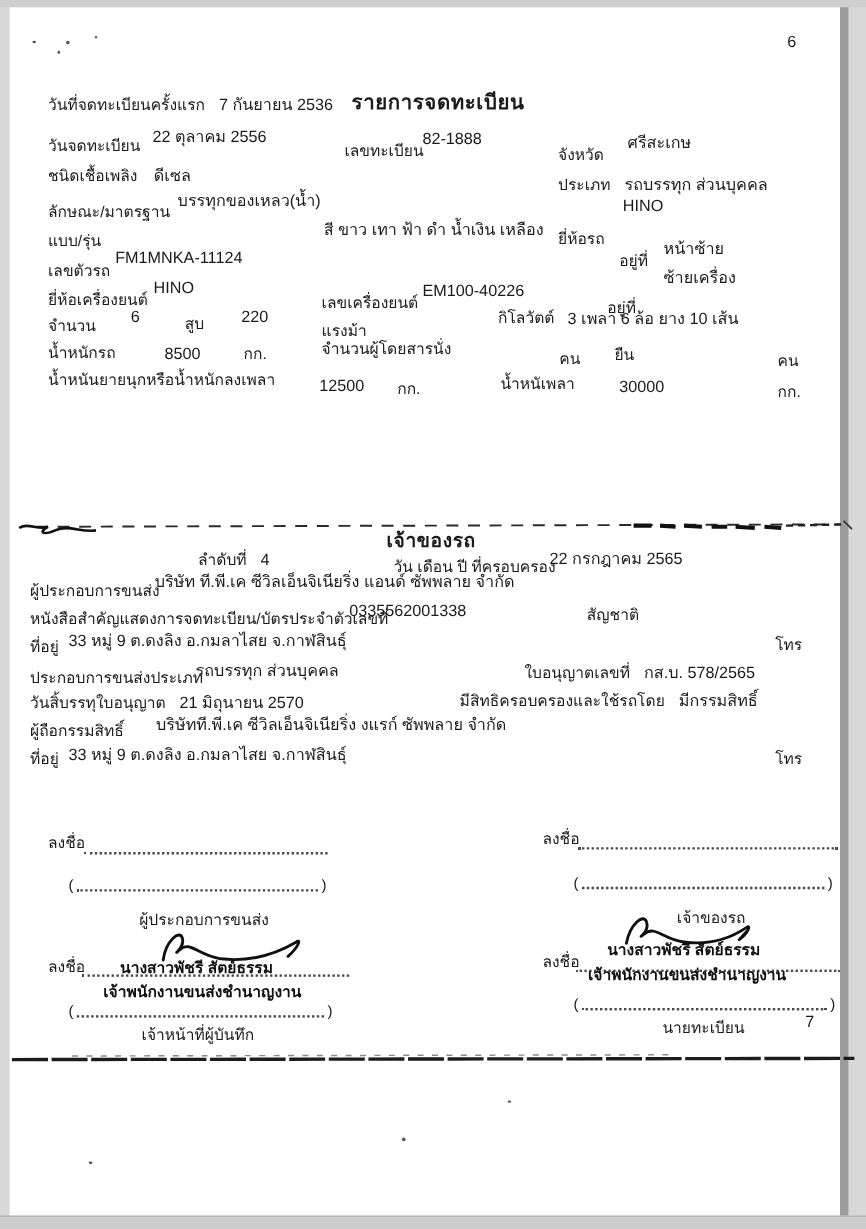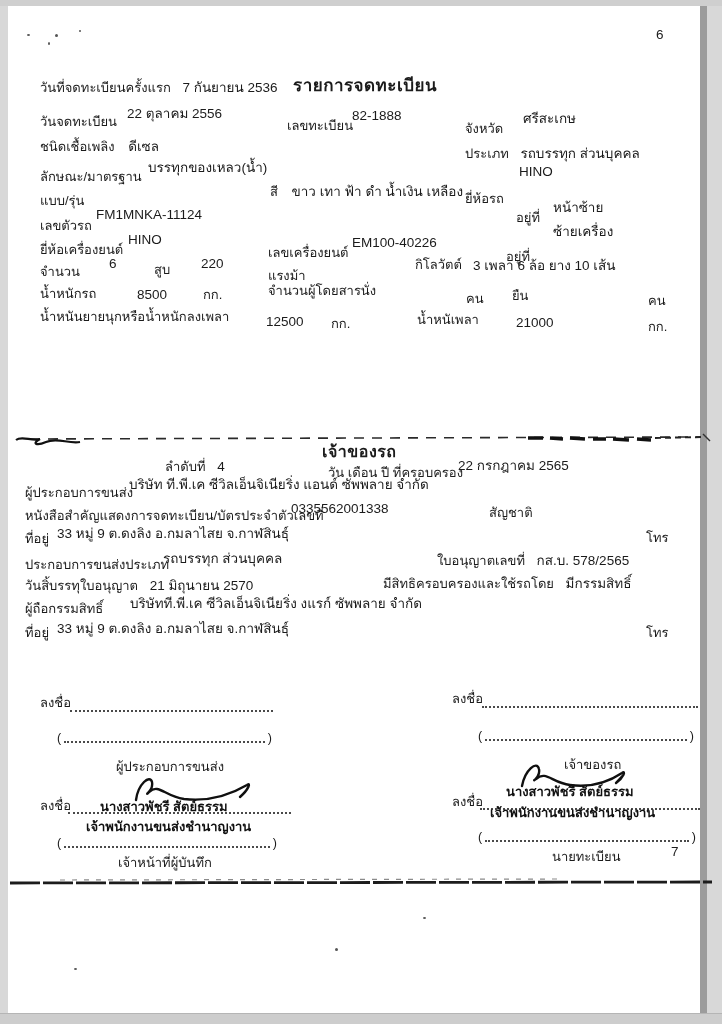--- a/index.html
+++ b/index.html
@@ -65,21 +65,21 @@
 </div>
 
 <div class="t" style="left:40px;top:170px">ลักษณะ/มาตรฐาน</div>
 <div class="t v" style="left:148px;top:160px">บรรทุกของเหลว(น้ำ)</div>
 <div class="t" style="left:465px;top:192px">ยี่ห้อรถ</div>
 <div class="t v" style="left:519px;top:164px">HINO</div>
 
 <div class="t" style="left:40px;top:194px">แบบ/รุ่น</div>
 <div class="t" style="left:270px;top:184px">
   <span>สี</span>
-  <span class="v" style="margin-left:10px">ขาว เทา ฟ้า ดำ น้ำเงิน เหลือง</span>
+  <span class="v" style="">ขาว เทา ฟ้า ดำ น้ำเงิน เหลือง</span>
 </div>
 
 <div class="t" style="left:40px;top:219px">เลขตัวรถ</div>
 <div class="t v" style="left:96px;top:207px">FM1MNKA-11124</div>
 <div class="t" style="left:516px;top:211px">อยู่ที่</div>
 <div class="t v" style="left:553px;top:200px">หน้าซ้าย</div>
 
 <div class="t" style="left:40px;top:243px">ยี่ห้อเครื่องยนต์</div>
 <div class="t v" style="left:128px;top:232px">HINO</div>
 <div class="t" style="left:268px;top:246px">เลขเครื่องยนต์</div>
@@ -100,21 +100,21 @@
 <div class="t" style="left:203px;top:288px">กก.</div>
 <div class="t" style="left:268px;top:284px">จำนวนผู้โดยสารนั่ง</div>
 <div class="t" style="left:466px;top:292px">คน</div>
 <div class="t" style="left:512px;top:289px">ยืน</div>
 <div class="t" style="left:648px;top:294px">คน</div>
 
 <div class="t" style="left:40px;top:310px">น้ำหนันยายนุกหรือน้ำหนักลงเพลา</div>
 <div class="t v" style="left:266px;top:314px">12500</div>
 <div class="t" style="left:331px;top:317px">กก.</div>
 <div class="t" style="left:417px;top:313px">น้ำหนัเพลา</div>
-<div class="t v" style="left:516px;top:315px">21000</div>
+<div class="t v" style="left:516px;top:315px">30000</div>
 <div class="t" style="left:648px;top:320px">กก.</div>
 
 <svg style="left:0;top:431px" width="722" height="16" viewBox="0 0 722 16">
   <path d="M30,8 L700,6" stroke="#2a2a2a" stroke-width="1.6" fill="none" stroke-dasharray="10 8"></path>
   <path d="M16,9 c6,-5 16,2 24,-1 c-9,5 -3,7 6,3 c11,-5 22,2 34,0" stroke="#111" stroke-width="2.2" fill="none"></path>
   <path d="M528,7 l15,0 m7,0 l13,1 m7,-1 l15,1 m8,0 l13,0 m7,0 l16,1 m8,-1 l14,1" stroke="#111" stroke-width="3.4" fill="none"></path>
   <path d="M655,7 l48,-1" stroke="#222" stroke-width="2" fill="none" stroke-dasharray="6 4"></path>
   <path d="M703,3 l7,7" stroke="#333" stroke-width="1.4" fill="none"></path>
 </svg>
 

